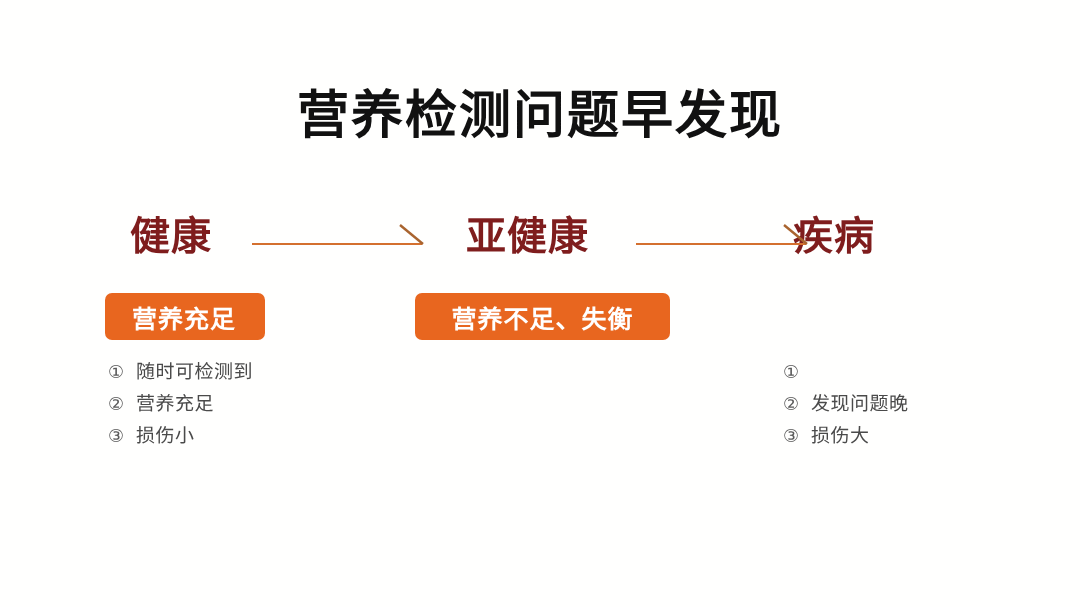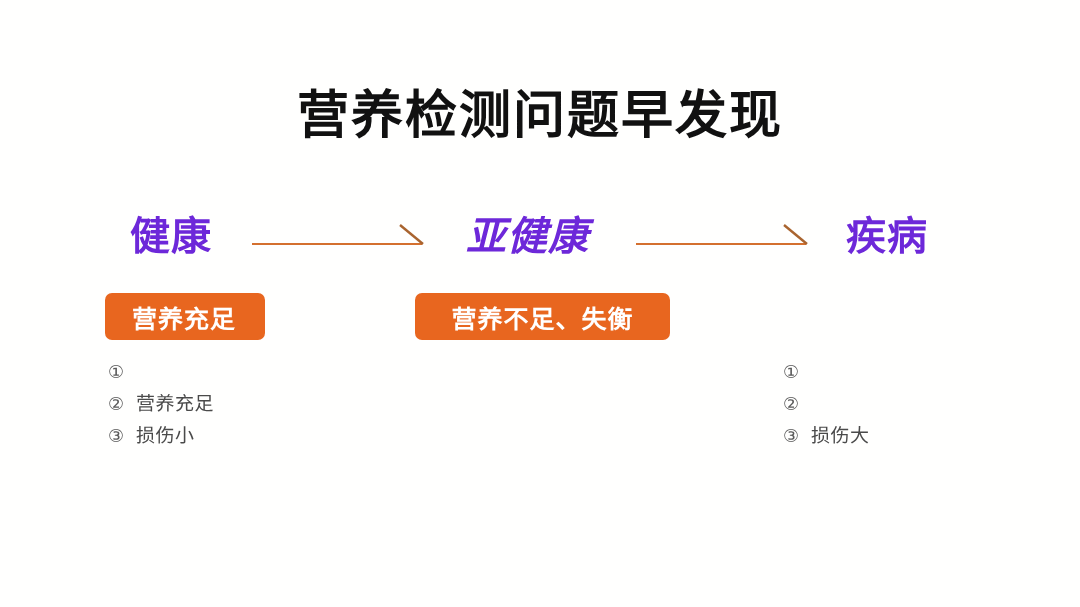--- a/index.html
+++ b/index.html
@@ -35,28 +35,28 @@
     white-space: nowrap;
     margin-top: 32px;
   }
 
   
   .stage-head {
     position: absolute;
     font-size: 40px;
     line-height: 48px;
     font-weight: 700;
-    color: #6d28d9;
+    color: #7f1d1d;
     letter-spacing: 1px;
     white-space: nowrap;
     top: 212px;
   }
   .stage-head.h1 { left: 130px; }
-  .stage-head.h2 { left: 466px; font-style: italic; }
-  .stage-head.h3 { left: 846px; }
+  .stage-head.h2 { left: 466px; }
+  .stage-head.h3 { left: 793px; }
 
   
   .arrow {
     position: absolute;
     top: 222px;
     height: 30px;
   }
   .arrow.a1 { left: 252px; width: 172px; }
   .arrow.a2 { left: 636px; width: 172px; }
   .arrow svg { display: block; overflow: visible; }
@@ -137,37 +137,39 @@
   </div>
 
   <div class="badge b1">营养充足</div>
 
   <div class="badge b2">营养不足、失衡</div>
 
 
   <div class="bullet-list l1">
     <div class="bullet-row">
       <span class="bullet-marker">①</span>
+      <span class="bullet-text">随时可检测到</span>
     </div>
     <div class="bullet-row">
       <span class="bullet-marker">②</span>
       <span class="bullet-text">营养充足</span>
     </div>
     <div class="bullet-row">
       <span class="bullet-marker">③</span>
       <span class="bullet-text">损伤小</span>
     </div>
   </div>
 
   <div class="bullet-list l3">
     <div class="bullet-row">
       <span class="bullet-marker">①</span>
     </div>
     <div class="bullet-row">
       <span class="bullet-marker">②</span>
+      <span class="bullet-text">发现问题晚</span>
     </div>
     <div class="bullet-row">
       <span class="bullet-marker">③</span>
       <span class="bullet-text">损伤大</span>
     </div>
   </div>
 
 </div>
 
 </body></html>

